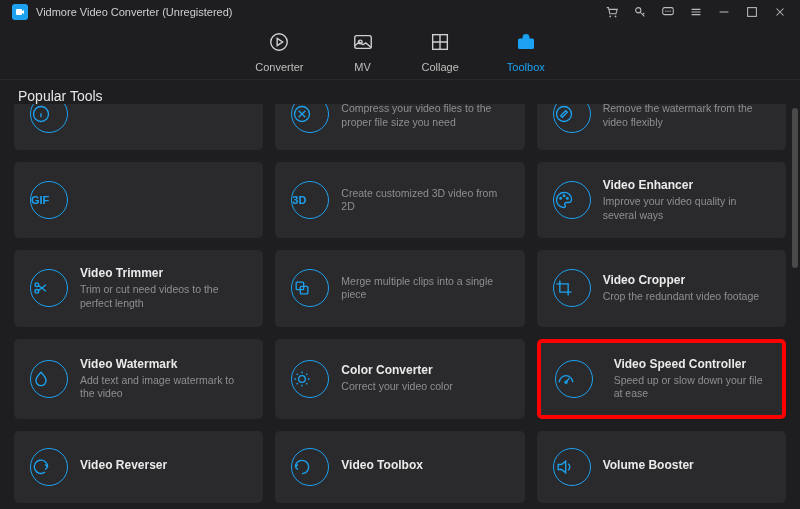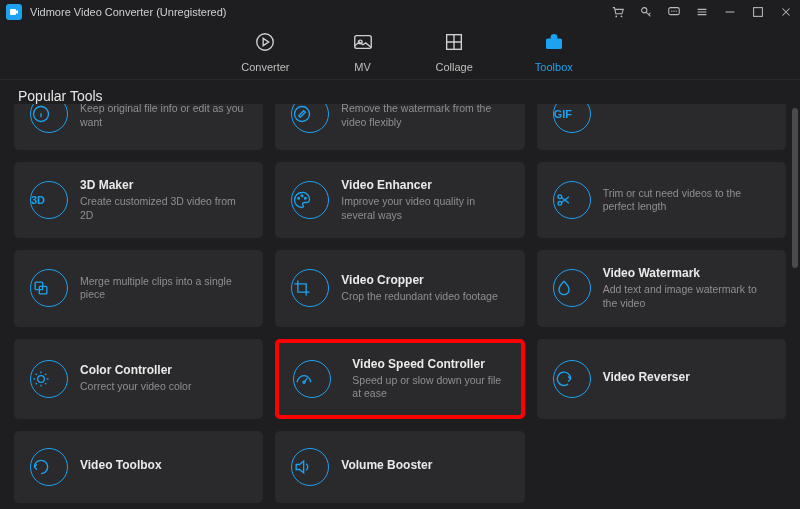--- a/index.html
+++ b/index.html
@@ -8,21 +8,21 @@
     background: #1e1e20;
     font-family: -apple-system, "Segoe UI", Arial, sans-serif;
     color: #e6e6e6;
     overflow: hidden;
     position: relative;
   }
   
   .titlebar {
     height: 24px;
     display: flex; align-items: center;
-    padding: 0 6px;
+    padding: 0 12px;
     background: #1e1e20;
   }
   .logo {
     width: 16px; height: 16px;
     background: #1ca2f0;
     border-radius: 3px;
     display: flex; align-items: center; justify-content: center;
     margin-right: 8px;
   }
   .logo svg { width: 10px; height: 10px; fill: #fff; }
@@ -31,21 +31,21 @@
   .winbtn { width: 16px; height: 16px; display:flex; align-items:center; justify-content:center; cursor:pointer; color:#b9babb; }
   .winbtn svg { width:14px; height:14px; stroke:#b9babb; fill:none; stroke-width:1.2; }
   .winbtn .filled { fill:#b9babb; stroke:none; }
 
   
   .tabs {
     height: 56px;
     display:flex; align-items:center; justify-content:center; gap:48px;
     border-bottom: 1px solid #2a2a2c;
   }
-  .tab { display:flex; flex-direction:column; align-items:center; gap:4px; cursor:pointer;margin-left:14px; }
+  .tab { display:flex; flex-direction:column; align-items:center; gap:4px; cursor:pointer; }
   .tab .ticon svg { width:22px; height:22px; stroke:#cfd0d1; fill:none; stroke-width:1.5; }
   .tab.active .ticon svg { stroke:#1ca2f0; fill:#1ca2f0; }
   .tab .tlabel { font-size:11px; color:#bfbfbf; }
   .tab.active .tlabel { color:#1ca2f0; }
 
   
   .section-header {
     padding: 8px 18px 4px;
     font-size: 14px; color:#e6e6e6;
   }
@@ -180,23 +180,31 @@
   <div class="scrollbar"></div>
   <div class="cards">
 
     <div class="card">
       <div class="cicon">
           <svg viewBox="0 0 24 24">
             <circle cx="12" cy="12" r="9"></circle>
             <path d="M12 8h.01M12 11v5"></path>
           </svg>
         </div>
+    </div>
+    <div class="card">
+      <div class="cicon">
+          <svg viewBox="0 0 24 24">
+            <circle cx="12" cy="12" r="9"></circle>
+            <path d="M8 8l8 8M16 8l-8 8"></path>
+          </svg>
+        </div>
       <div class="ctext">
           <div class="ctitle"></div>
-          <div class="cdesc">Keep original file info or edit as you want</div>
+          <div class="cdesc">Compress your video files to the proper file size you need</div>
         </div>
     </div>
     <div class="card">
       <div class="cicon">
           <svg viewBox="0 0 24 24">
             <circle cx="12" cy="12" r="9"></circle>
             <path d="M8 14l6-6 2 2-6 6z"></path>
           </svg>
         </div>
       <div class="ctext">
@@ -208,21 +216,20 @@
     <div class="card">
       <div class="cicon">
           <span class="txt">GIF</span>
         </div>
     </div>
     <div class="card">
       <div class="cicon">
           <span class="txt">3D</span>
         </div>
       <div class="ctext">
-          <div class="ctitle">3D Maker</div>
           <div class="cdesc">Create customized 3D video from 2D</div>
         </div>
     </div>
     <div class="card">
       <div class="cicon">
           <svg viewBox="0 0 24 24">
             <path d="M12 3a9 9 0 100 18c2 0 2-2 1-3s0-3 2-3h2a4 4 0 004-4 8 8 0 00-9-8z"></path>
             <circle cx="8" cy="10" r="1"></circle>
             <circle cx="12" cy="7" r="1"></circle>
             <circle cx="16" cy="10" r="1"></circle>
@@ -236,20 +243,21 @@
 
     <div class="card">
       <div class="cicon">
           <svg viewBox="0 0 24 24">
             <circle cx="7" cy="8" r="2.2"></circle>
             <circle cx="7" cy="16" r="2.2"></circle>
             <path d="M9 9l9 7M9 15l9-7"></path>
           </svg>
         </div>
       <div class="ctext">
+          <div class="ctitle">Video Trimmer</div>
           <div class="cdesc">Trim or cut need videos to the perfect length</div>
         </div>
     </div>
     <div class="card">
       <div class="cicon">
           <svg viewBox="0 0 24 24">
             <rect x="5" y="5" width="9" height="9" rx="1"></rect>
             <rect x="10" y="10" width="9" height="9" rx="1"></rect>
           </svg>
         </div>
@@ -281,21 +289,21 @@
         </div>
     </div>
     <div class="card">
       <div class="cicon">
           <svg viewBox="0 0 24 24">
             <circle cx="12" cy="12" r="4"></circle>
             <path d="M12 3v2M12 19v2M3 12h2M19 12h2M5.6 5.6l1.4 1.4M17 17l1.4 1.4M5.6 18.4L7 17M17 7l1.4-1.4"></path>
           </svg>
         </div>
       <div class="ctext">
-          <div class="ctitle">Color Controller</div>
+          <div class="ctitle">Color Converter</div>
           <div class="cdesc">Correct your video color</div>
         </div>
     </div>
     <div class="card highlight">
       <div class="cicon">
           <svg viewBox="0 0 24 24">
             <path d="M4 16a8 8 0 0116 0"></path>
             <path d="M12 16l4-5"></path>
             <circle cx="12" cy="16" r="1.3"></circle>
           </svg>

